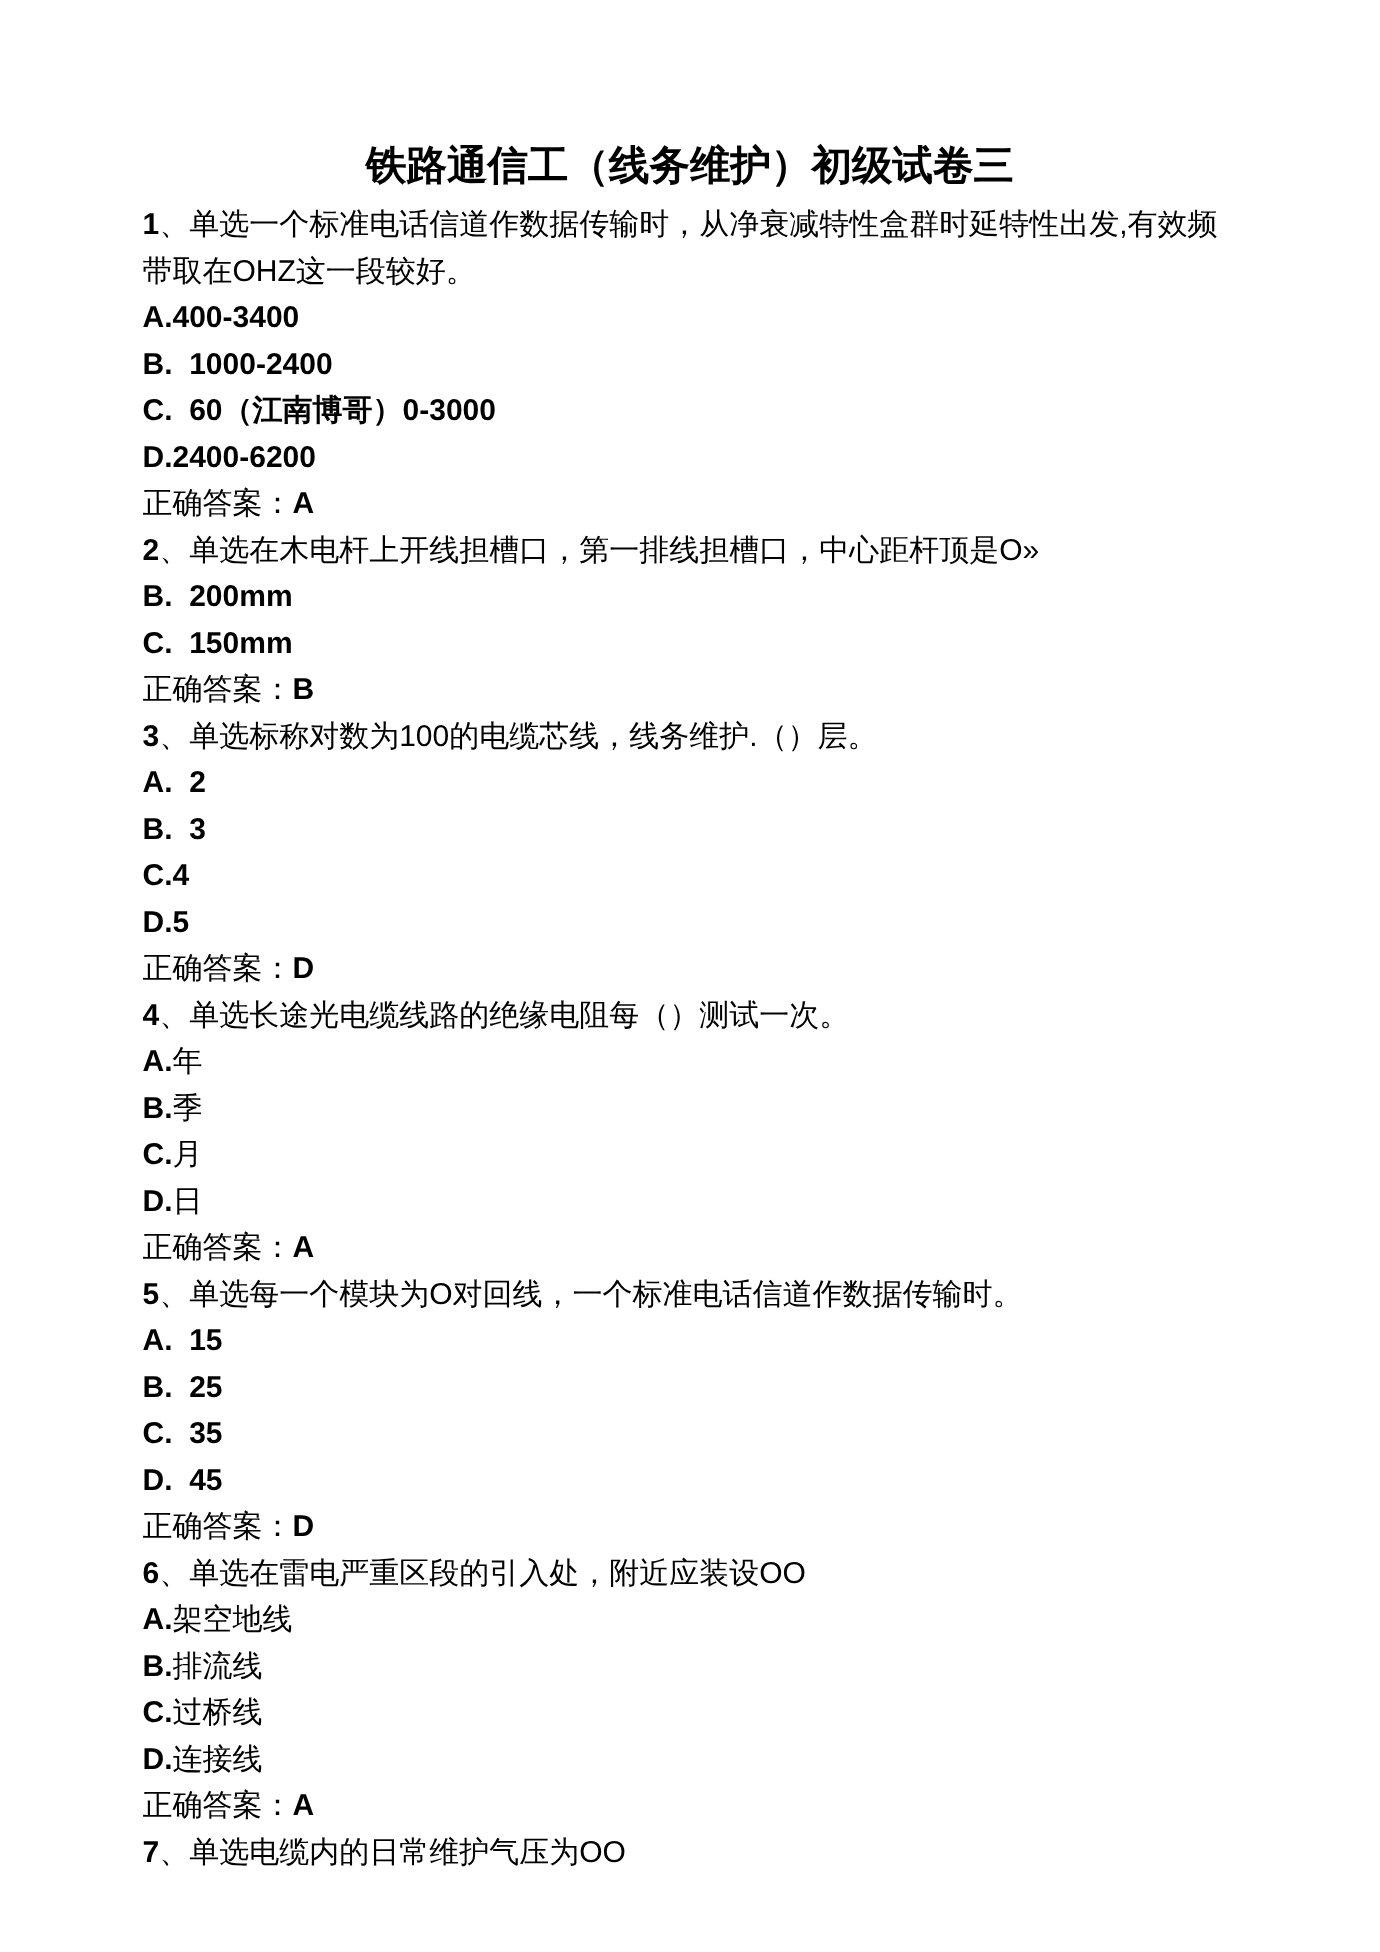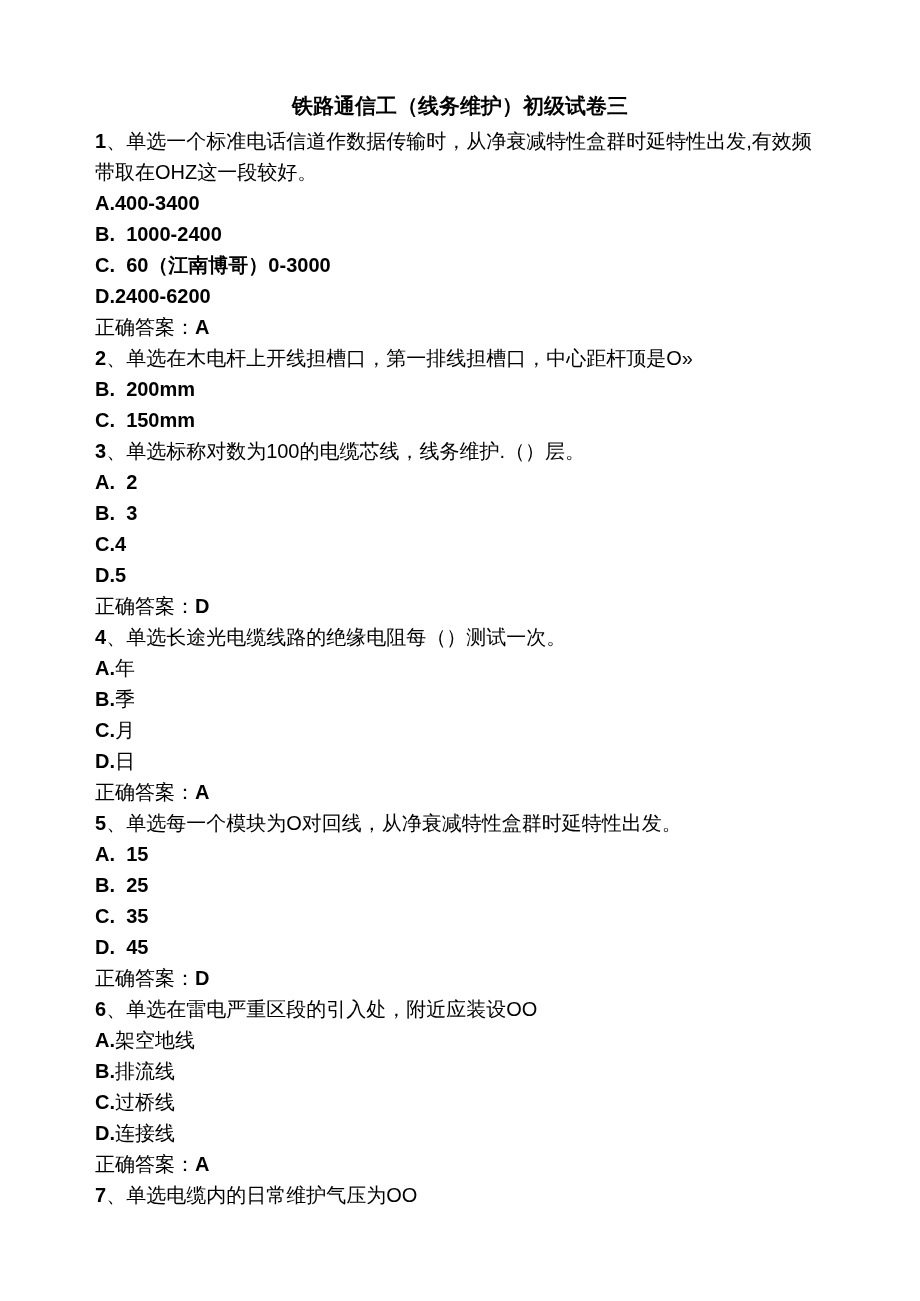--- a/index.html
+++ b/index.html
@@ -9,21 +9,21 @@
       font-size: 20px;
       line-height: 1.55;
       color: #000;
       background: #fff;
       width: 920px;
       box-sizing: border-box;
     }
     .title {
       text-align: center;
       font-weight: bold;
-      font-size: 21px;
+      font-size: 27px;
       margin-bottom: 3px;
     }
     .question-text {
       font-weight: normal;
       margin: 0;
     }
     .question-num {
       font-weight: bold;
     }
     .option {
@@ -59,20 +59,21 @@
   <p class="option"><span>B.</span>&nbsp;&nbsp;<span>1000-2400</span></p>
   <p class="option"><span>C.</span>&nbsp;&nbsp;<span>60（江南博哥）0-3000</span></p>
   <p class="option"><span>D.</span><span>2400-6200</span></p>
   <p class="answer"><span class="answer-label">正确答案：</span><span class="answer-value">A</span></p>
 </div>
 
 <div>
   <p class="question-text"><span class="question-num">2</span>、<span>单选</span><span>在木电杆上开线担槽口，第一排线担槽口，中心距杆顶是O»</span></p>
   <p class="option"><span>B.</span>&nbsp;&nbsp;<span>200mm</span></p>
   <p class="option"><span>C.</span>&nbsp;&nbsp;<span>150mm</span></p>
+  <p class="answer"><span class="answer-label">正确答案：</span><span class="answer-value">B</span></p>
 </div>
 
 <div>
   <p class="question-text"><span class="question-num">3</span>、<span>单选</span><span>标称对数为100的电缆芯线，线务维护.（）层。</span></p>
   <p class="option"><span>A.</span>&nbsp;&nbsp;<span>2</span></p>
   <p class="option"><span>B.</span>&nbsp;&nbsp;<span>3</span></p>
   <p class="option"><span>C.</span><span>4</span></p>
   <p class="option"><span>D.</span><span>5</span></p>
   <p class="answer"><span class="answer-label">正确答案：</span><span class="answer-value">D</span></p>
 </div>
@@ -80,21 +81,21 @@
 <div>
   <p class="question-text"><span class="question-num">4</span>、<span>单选</span><span>长途光电缆线路的绝缘电阻每（）测试一次。</span></p>
   <p class="option"><span>A.</span><span class="normal-weight">年</span></p>
   <p class="option"><span>B.</span><span class="normal-weight">季</span></p>
   <p class="option"><span>C.</span><span class="normal-weight">月</span></p>
   <p class="option"><span>D.</span><span class="normal-weight">日</span></p>
   <p class="answer"><span class="answer-label">正确答案：</span><span class="answer-value">A</span></p>
 </div>
 
 <div>
-  <p class="question-text"><span class="question-num">5</span>、<span>单选</span><span>每一个模块为O对回线，从净衰减特性盒群时延特性出发。</span></p>
+  <p class="question-text"><span class="question-num">5</span>、<span>单选</span><span>每一个模块为O对回线，一个标准电话信道作数据传输时。</span></p>
   <p class="option"><span>A.</span>&nbsp;&nbsp;<span>15</span></p>
   <p class="option"><span>B.</span>&nbsp;&nbsp;<span>25</span></p>
   <p class="option"><span>C.</span>&nbsp;&nbsp;<span>35</span></p>
   <p class="option"><span>D.</span>&nbsp;&nbsp;<span>45</span></p>
   <p class="answer"><span class="answer-label">正确答案：</span><span class="answer-value">D</span></p>
 </div>
 
 <div>
   <p class="question-text"><span class="question-num">6</span>、<span>单选</span><span>在雷电严重区段的引入处，附近应装设OO</span></p>
   <p class="option"><span>A.</span><span class="normal-weight">架空地线</span></p>

